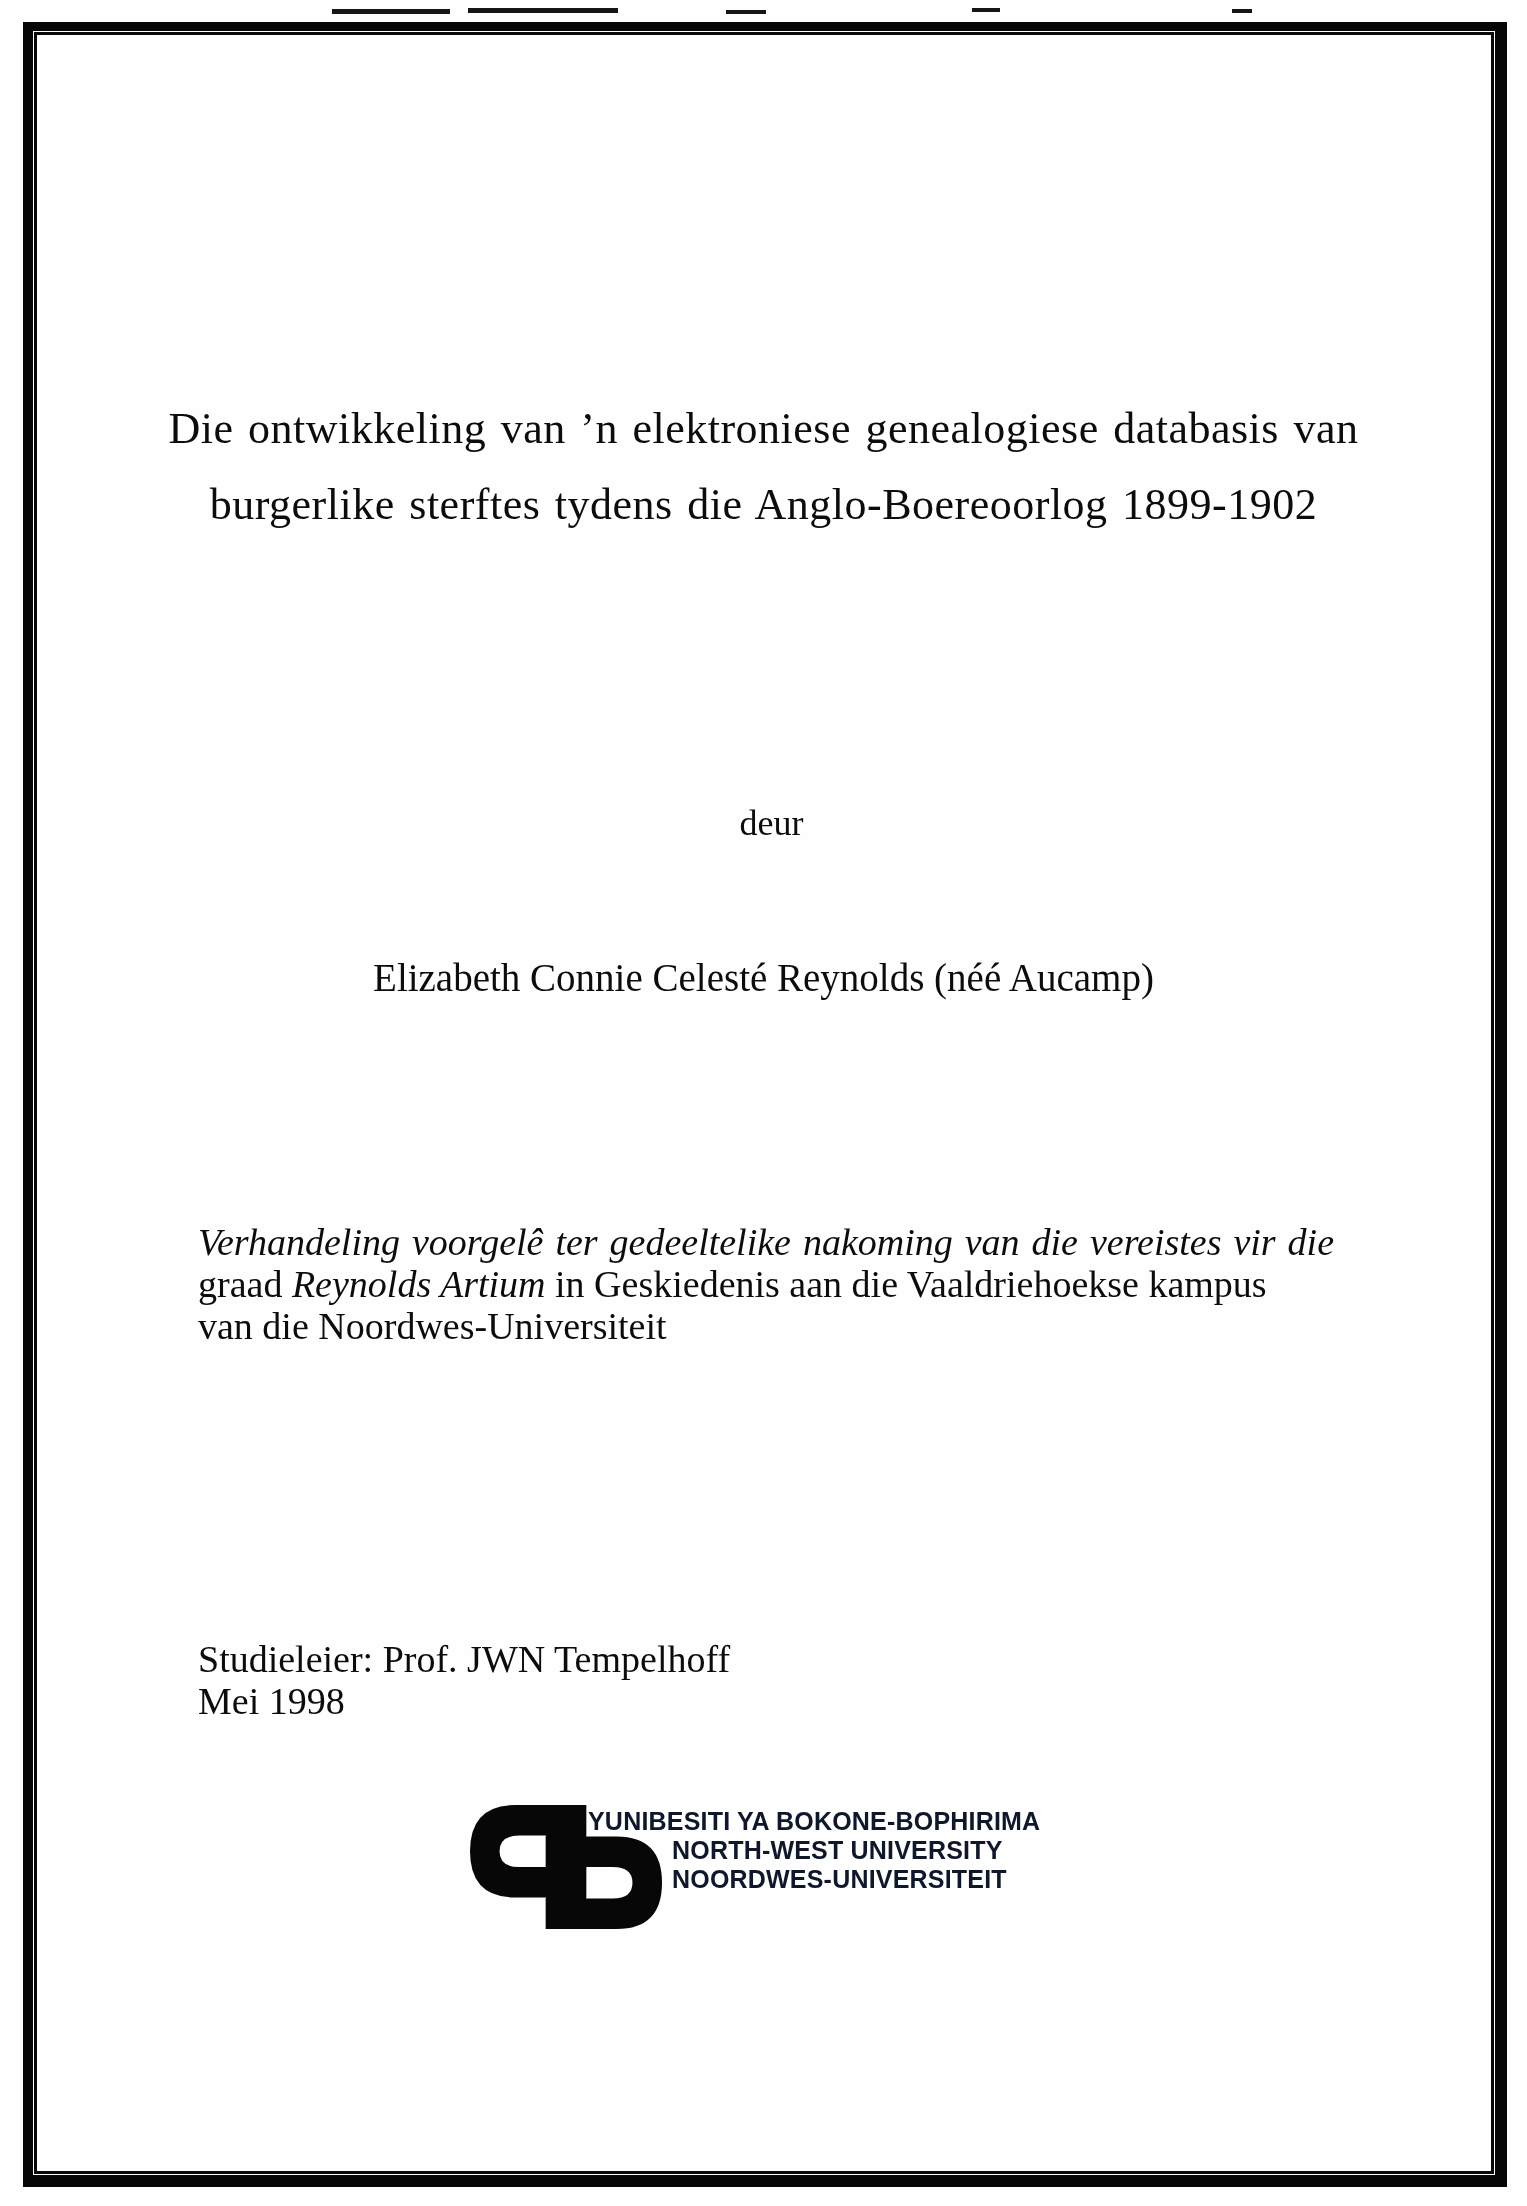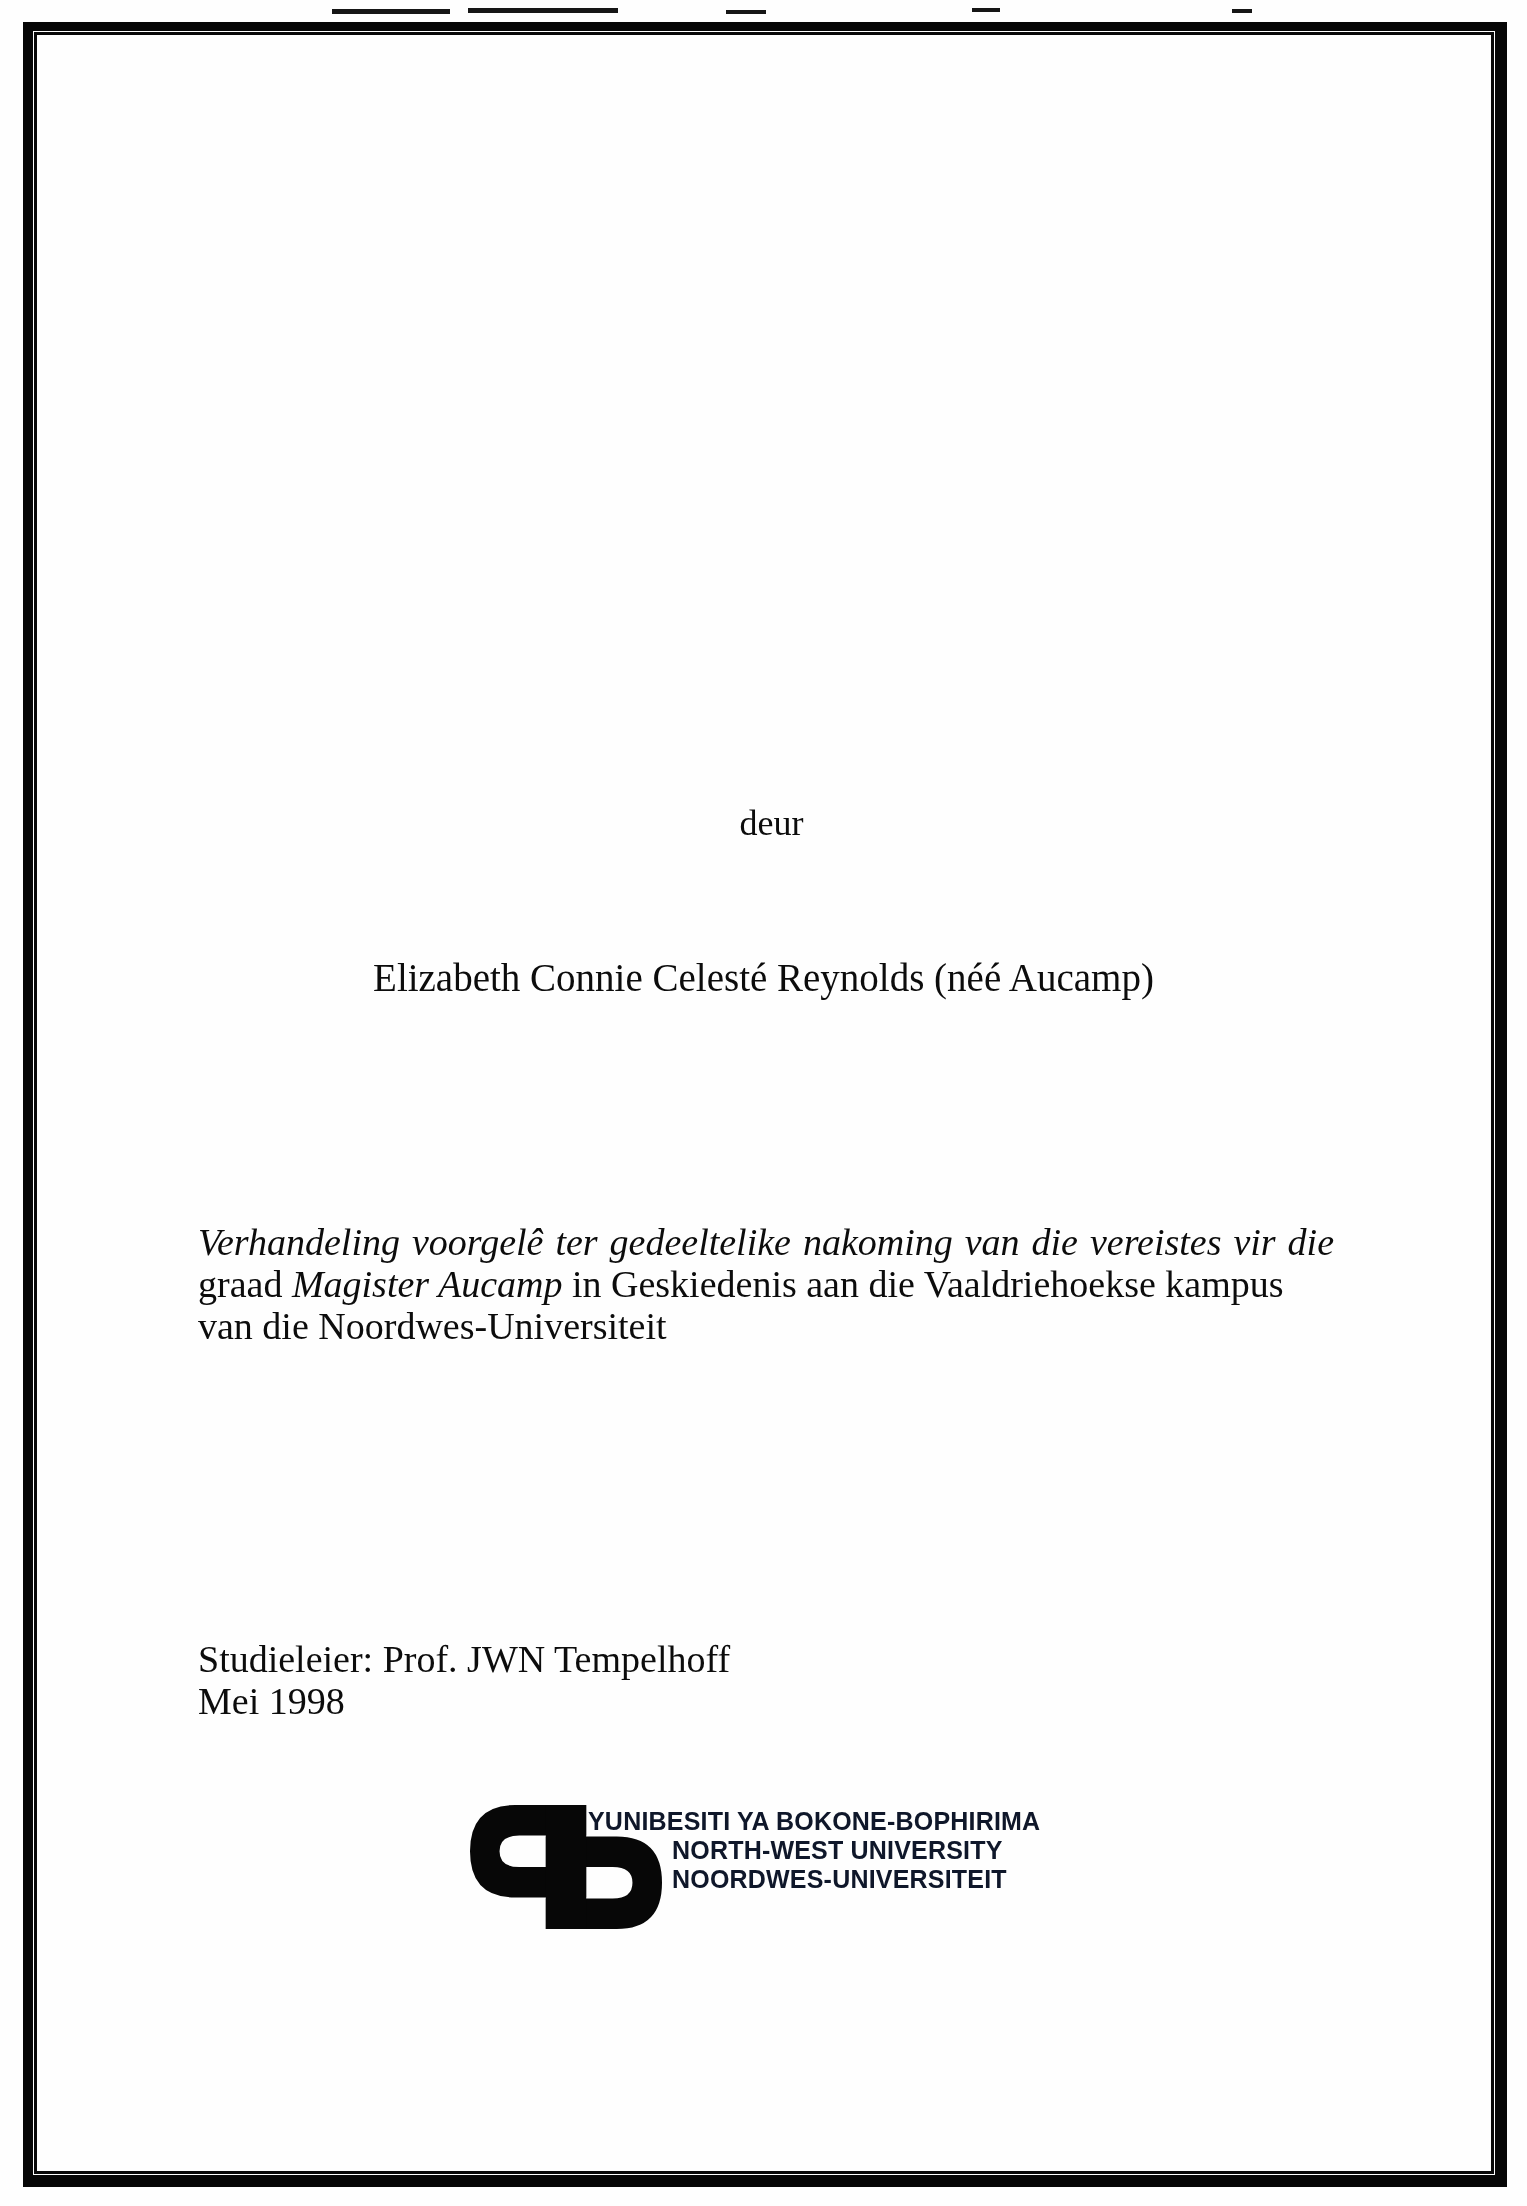--- a/index.html
+++ b/index.html
@@ -113,28 +113,32 @@
   <div class="scan-artifact sa1"></div>
   <div class="scan-artifact sa2"></div>
   <div class="scan-artifact sa3"></div>
   <div class="scan-artifact sa4"></div>
   <div class="scan-artifact sa5"></div>
 
   <div class="frame-outer">
     <div class="frame-inner"></div>
   </div>
 
+  <div class="title">
+    <div>Die ontwikkeling van ’n elektroniese genealogiese databasis van</div>
+    <div>burgerlike sterftes tydens die Anglo-Boereoorlog 1899-1902</div>
+  </div>
 
   <div class="byline-label">deur</div>
 
   <div class="author">Elizabeth Connie Celesté Reynolds (néé Aucamp)</div>
 
   <div class="declaration">
     <div class="decl-line1">Verhandeling voorgelê ter gedeeltelike nakoming van die vereistes vir die</div>
-    <div><span>graad </span><span class="italic">Magister Aucamp</span><span> in Geskiedenis aan die Vaaldriehoekse kampus</span></div>
+    <div><span>graad </span><span class="italic">Reynolds Artium</span><span> in Geskiedenis aan die Vaaldriehoekse kampus</span></div>
     <div>van die Noordwes-Universiteit</div>
   </div>
 
   <div class="supervisor">
     <div>Studieleier: Prof. JWN Tempelhoff</div>
     <div>Mei 1998</div>
   </div>
 
   <div class="logo">
     <svg class="logo-mark" width="192" height="124" viewBox="0 0 195 130" preserveAspectRatio="none" aria-hidden="true">

